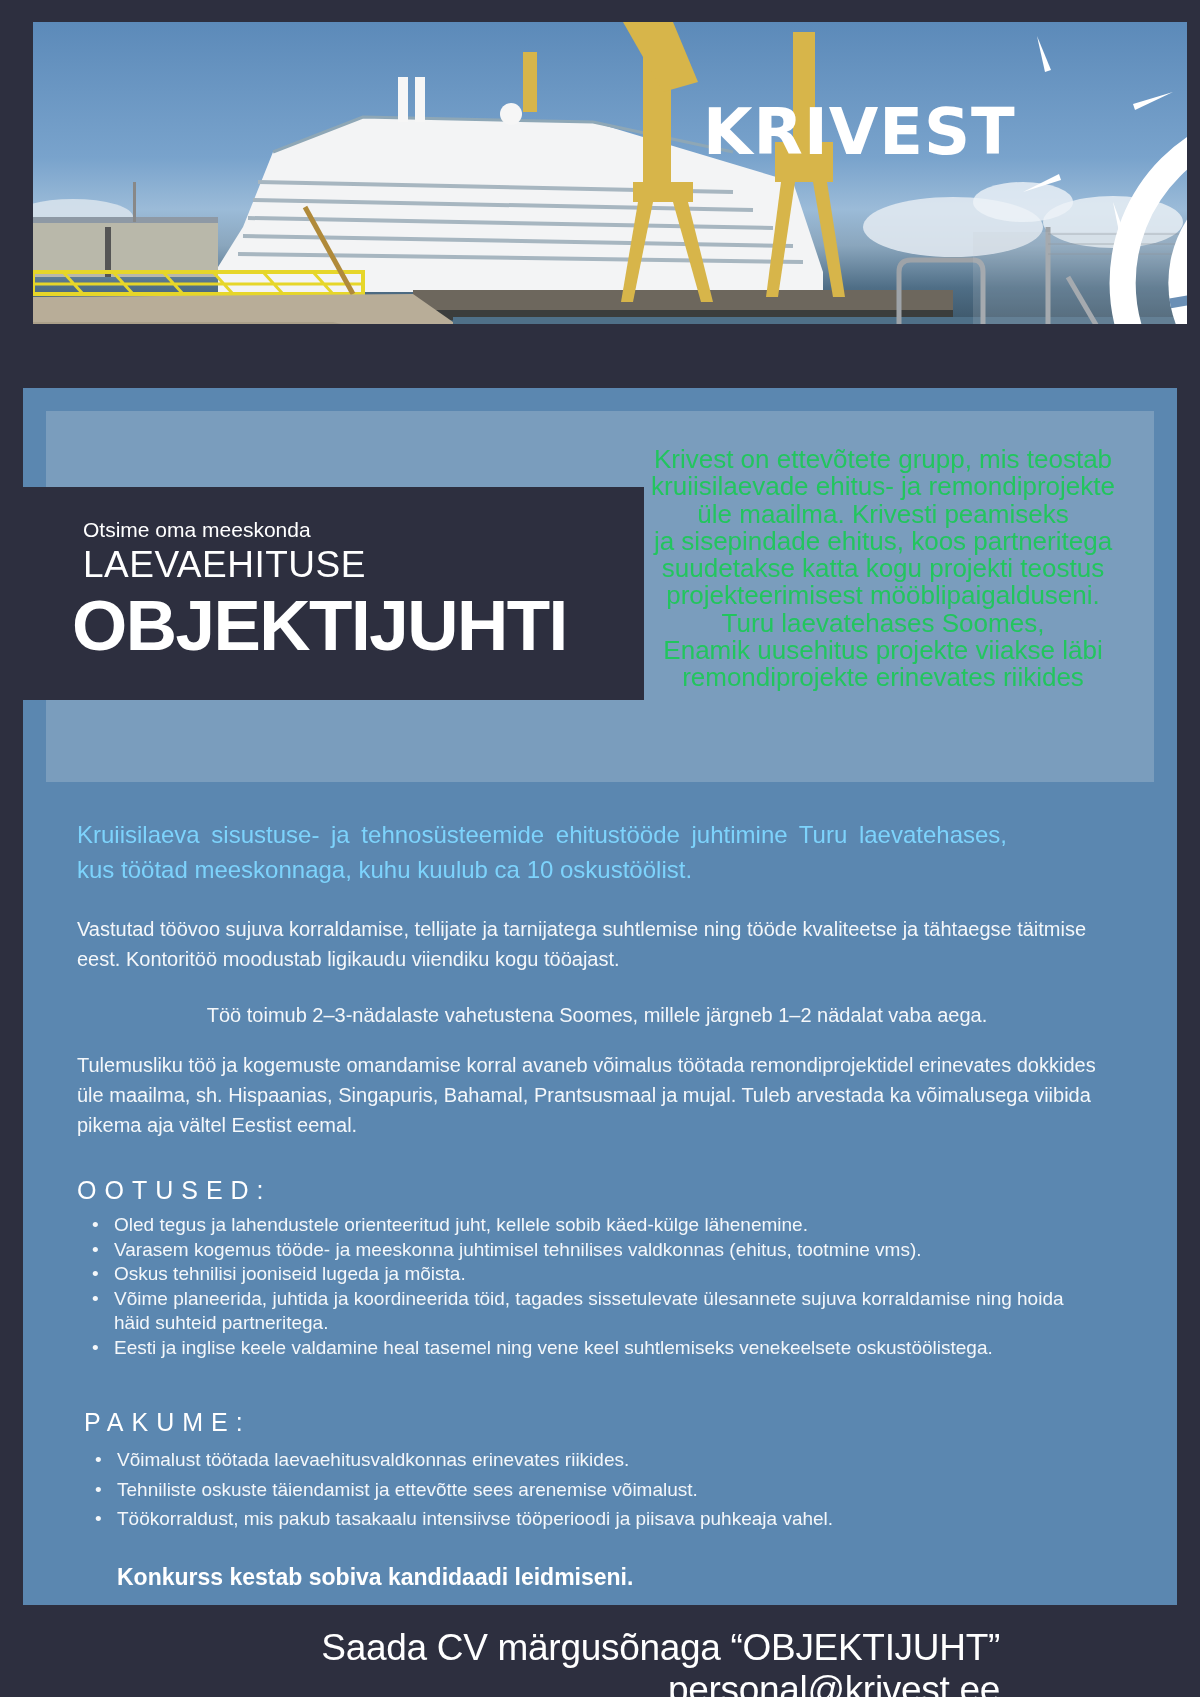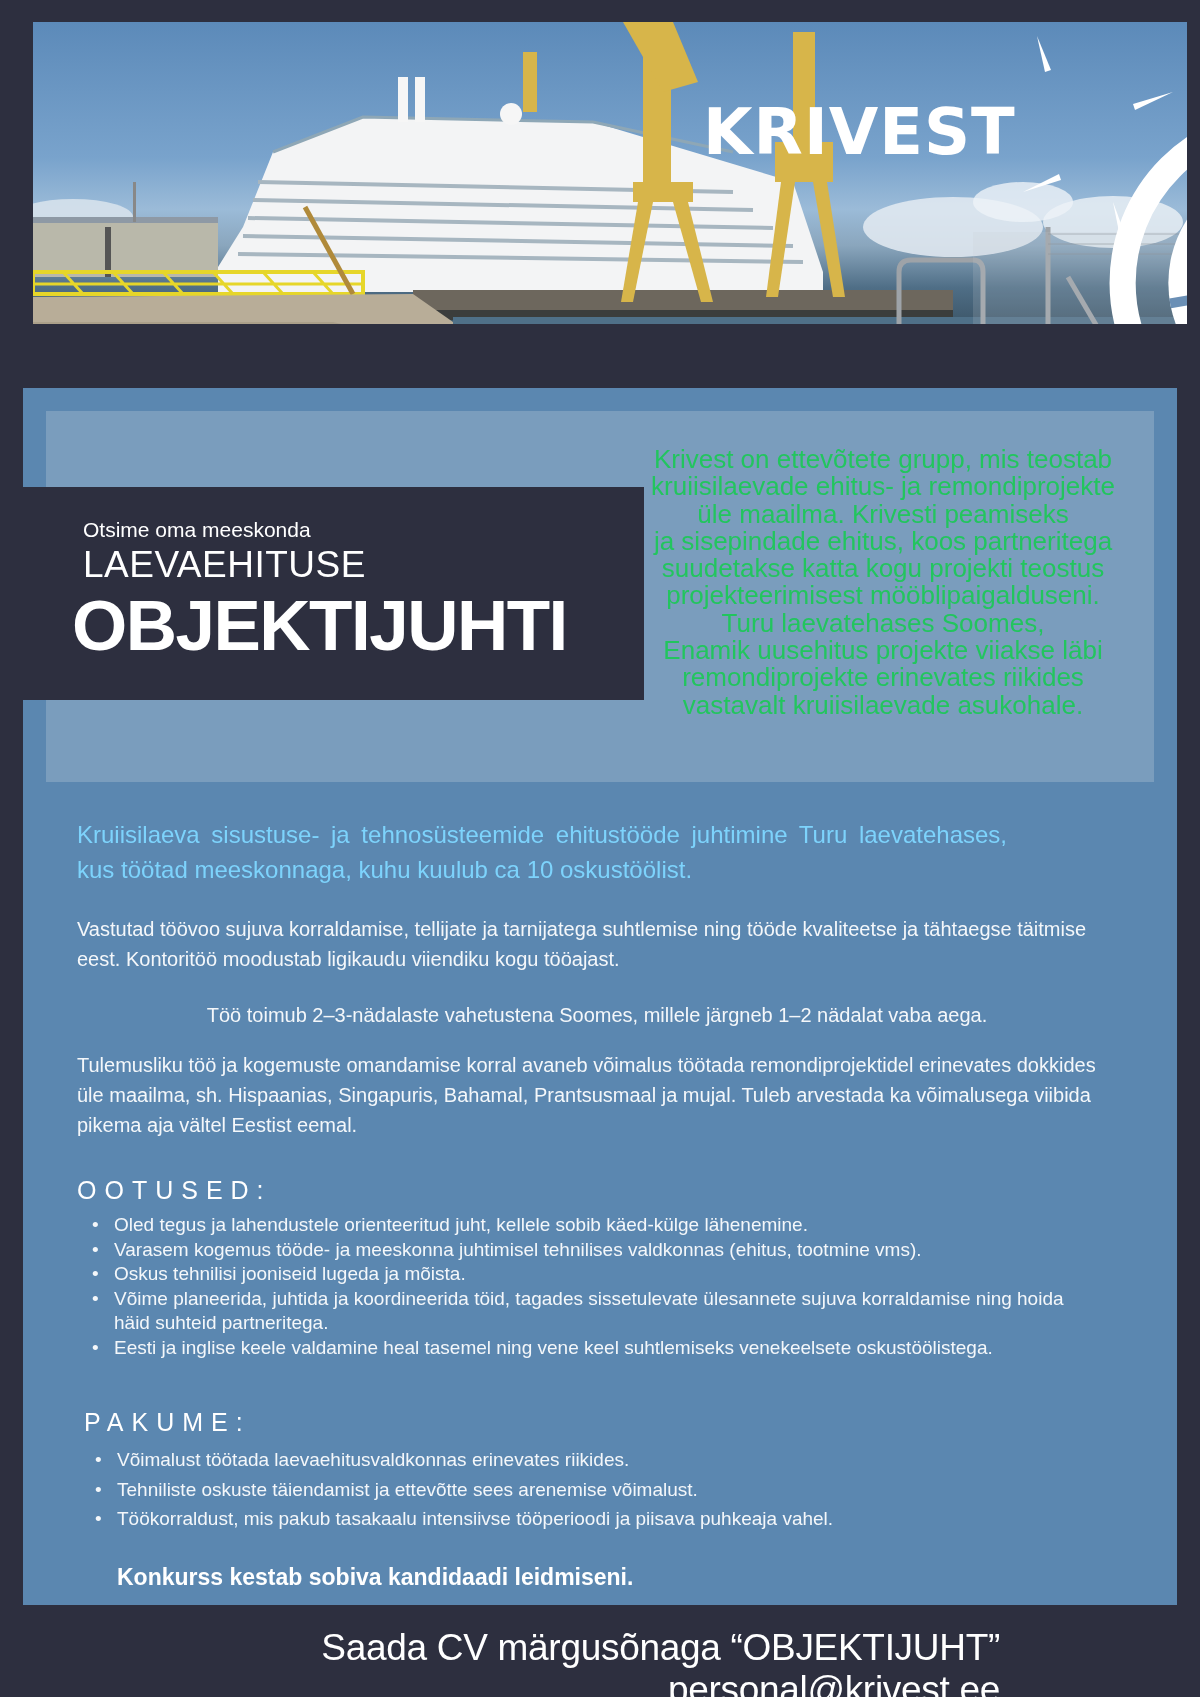--- a/index.html
+++ b/index.html
@@ -151,21 +151,20 @@
 <div class="company-desc">
   <div>Krivest on ettevõtete grupp, mis teostab</div>
   <div>kruiisilaevade ehitus- ja remondiprojekte</div>
   <div>üle maailma. Krivesti peamiseks</div>
   <div>ja sisepindade ehitus, koos partneritega</div>
   <div>suudetakse katta kogu projekti teostus</div>
   <div>projekteerimisest mööblipaigalduseni.</div>
   <div>Turu laevatehases Soomes,</div>
   <div>Enamik uusehitus projekte viiakse läbi</div>
   <div>remondiprojekte erinevates riikides</div>
-  <div>vastavalt kruiisilaevade asukohale.</div>
 </div>
 
 <p class="lead">Kruiisilaeva sisustuse- ja tehnosüsteemide ehitustööde juhtimine Turu laevatehases, kus töötad meeskonnaga, kuhu kuulub ca 10 oskustöölist.</p>
 <p class="para p1">Vastutad töövoo sujuva korraldamise, tellijate ja tarnijatega suhtlemise ning tööde kvaliteetse ja tähtaegse täitmise eest. Kontoritöö moodustab ligikaudu viiendiku kogu tööajast.</p>
 <p class="para p2">Töö toimub 2–3-nädalaste vahetustena Soomes, millele järgneb 1–2 nädalat vaba aega.</p>
 <p class="para p3">Tulemusliku töö ja kogemuste omandamise korral avaneb võimalus töötada remondiprojektidel erinevates dokkides üle maailma, sh. Hispaanias, Singapuris, Bahamal, Prantsusmaal ja mujal. Tuleb arvestada ka võimalusega viibida pikema aja vältel Eestist eemal.</p>
 
 <div class="section-heading h-ootused">OOTUSED:</div>
 <ul class="bullets b-ootused">
   <li>Oled tegus ja lahendustele orienteeritud juht, kellele sobib käed-külge lähenemine.</li>

